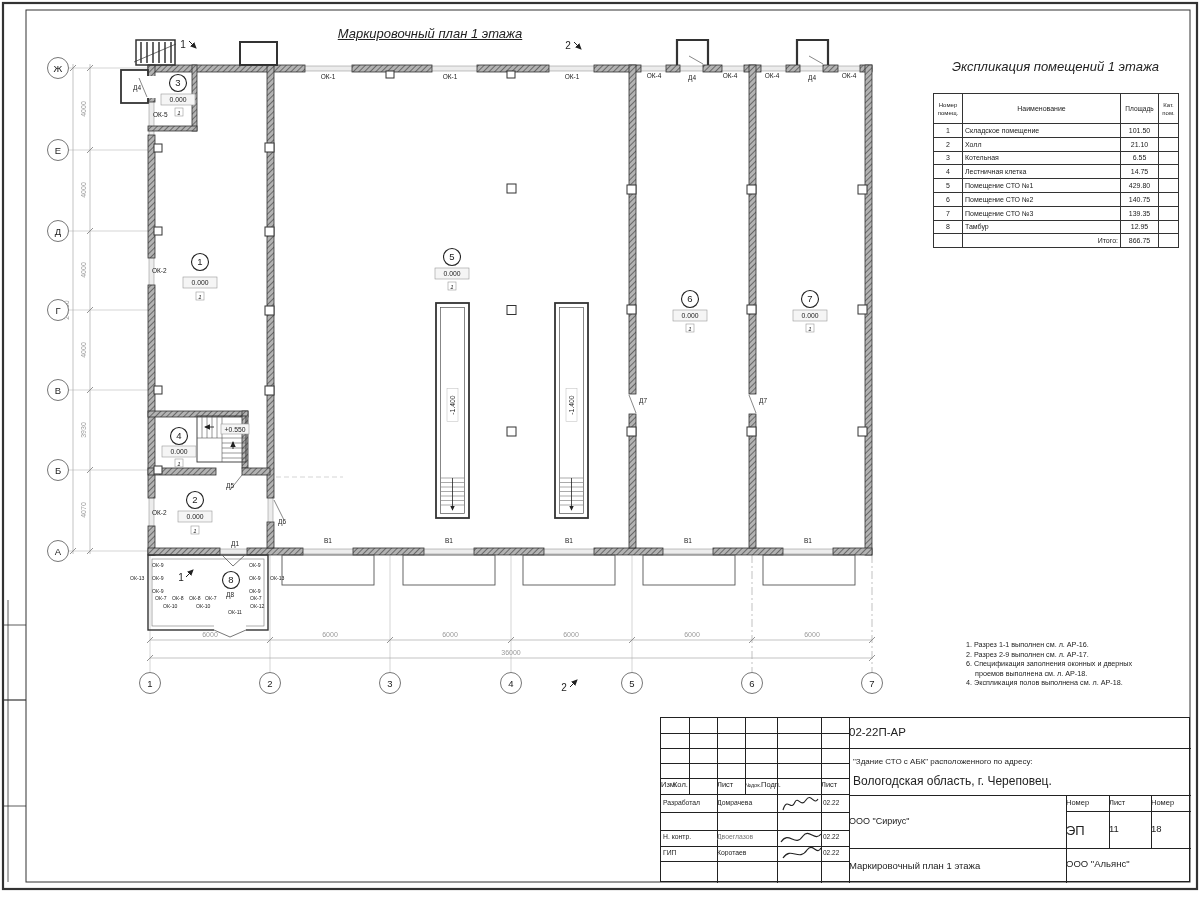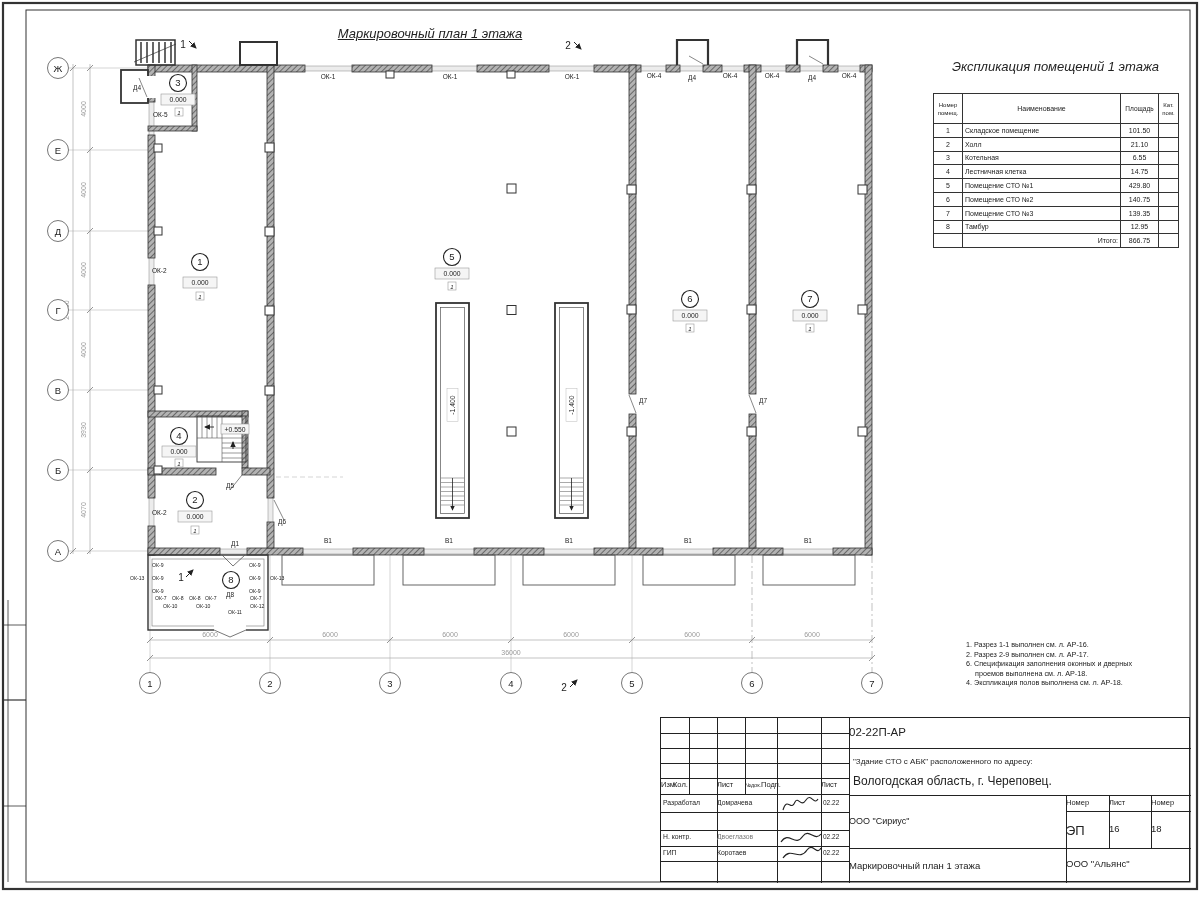--- a/index.html
+++ b/index.html
@@ -601,19 +601,19 @@
     </svg>
 
     <div class="tbt" style="left:188px;top:8px;width:342px;font-size:11.5px">02-22П-АР</div>
     <div class="tbt" style="left:192px;top:39px;width:334px;font-size:8px">"Здание СТО с АБК" расположенного по адресу:</div>
     <div class="tbt" style="left:192px;top:56px;width:334px;font-size:12px">Вологодская область, г. Череповец.</div>
     <div class="tbt" style="left:188px;top:98px;width:217px;font-size:9px">ООО "Сириус"</div>
     <div class="tbt" style="left:405px;top:80px;width:43px;font-size:7.5px">Номер</div>
     <div class="tbt" style="left:448px;top:80px;width:42px;font-size:7.5px">Лист</div>
     <div class="tbt" style="left:490px;top:80px;width:40px;font-size:7.5px">Номер</div>
     <div class="tbt" style="left:405px;top:105px;width:43px;font-size:13px">ЭП</div>
-    <div class="tbt" style="left:448px;top:105px;width:42px;font-size:9.5px">16</div>
+    <div class="tbt" style="left:448px;top:105px;width:42px;font-size:9.5px">11</div>
     <div class="tbt" style="left:490px;top:105px;width:40px;font-size:9.5px">18</div>
     <div class="tbt" style="left:188px;top:142px;width:217px;font-size:9.5px">Маркировочный план 1 этажа</div>
     <div class="tbt" style="left:405px;top:140px;width:125px;font-size:9.5px">ООО "Альянс"</div>
   </div>
 
 </div>
 
 </body></html>

